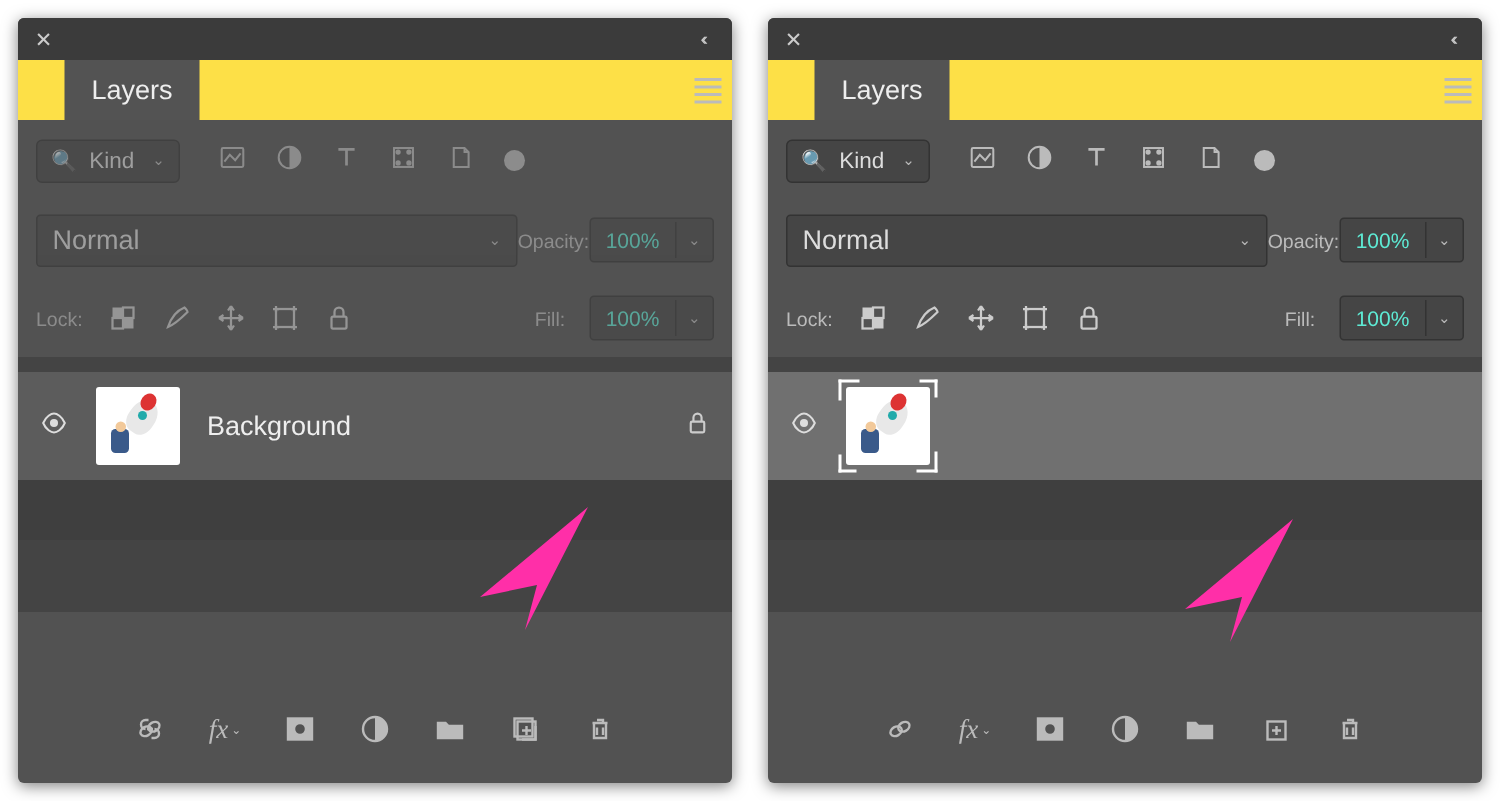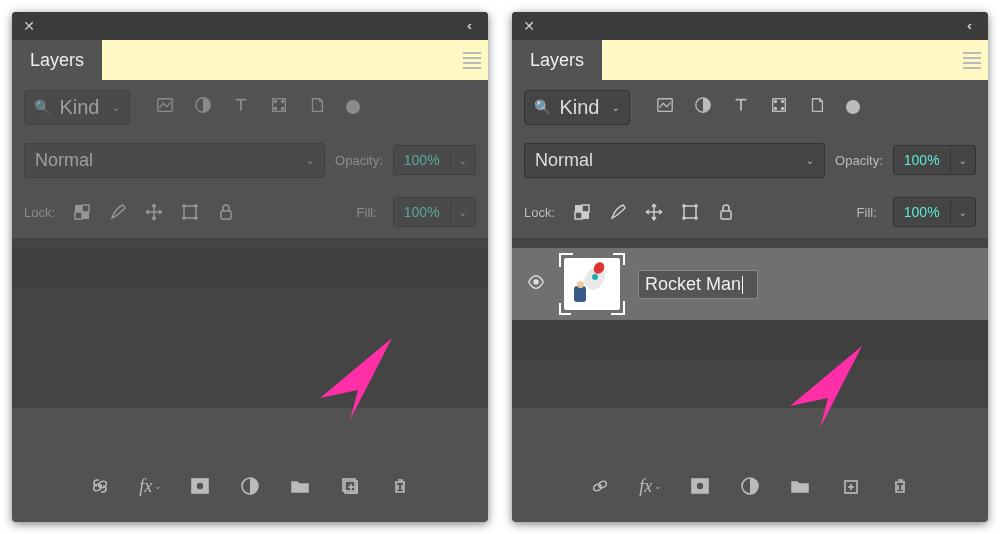--- a/index.html
+++ b/index.html
@@ -10,39 +10,39 @@
 
   
   .chrome { display:flex; align-items:center; height:28px; background:#3b3b3b; }
   .chrome .close-area{ width:34px; display:flex; align-items:center; justify-content:center; height:100%; }
   .chrome .spacer { flex:1; }
   .chrome .collapse-area{ width:40px; display:flex; align-items:center; justify-content:center; height:100%; }
   .x-glyph { color:#ccc; font-size:14px; line-height:1; }
   .chevrons { color:#ccc; font-size:12px; letter-spacing:-3px; }
 
   
-  .tabhead { display:flex; align-items:center; height:40px; background:#fef9c3; }
+  .tabhead { display:flex; align-items:center; height:40px; background:#fde047;padding-left:31px; }
   .tab { background:#535353; height:100%; display:flex; align-items:center; padding:0 18px; font-size:18px; color:#eee; }
   .tabhead .spacer { flex:1; }
   .menu-icon { width:32px; display:flex; align-items:center; justify-content:center; color:#ccc; font-size:16px; height:100%; }
   .menu-lines { display:flex; flex-direction:column; gap:3px; }
   .menu-lines span { display:block; width:18px; height:2px; background:#bbb; }
 
   
   .filterbar { display:flex; align-items:center; height:54px; padding:0 12px; gap:16px; }
   .kind-pill { display:flex; align-items:center; gap:8px; border:1px solid #333; border-radius:4px; padding:5px 9px; background:#454545; }
   .kind-pill .mag { font-size:14px; color:#bbb; }
-  .kind-pill .kt { font-size:20px; color:#ddd; }
+  .kind-pill .kt { font-size:15px; color:#ddd; }
   .kind-pill .caret { font-size:10px; color:#bbb; margin-left:4px; }
   .filter-icons { display:flex; align-items:center; gap:20px; margin-left:10px; color:#bbb; font-size:18px; }
   .filter-icons .dot { width:14px; height:14px; border-radius:50%; background:#bbb; }
   .tiny-icon svg { width:18px; height:18px; stroke:#bbb; fill:none; stroke-width:1.5; }
 
   
-  .row2 { display:flex; align-items:center; height:52px; padding:0 12px; gap:10px; }
+  .row2 { display:flex; align-items:center; height:52px; padding:0 12px; }
   .blend-select { flex:1; display:flex; align-items:center; justify-content:space-between; border:1px solid #333; border-radius:3px; padding:6px 10px; font-size:18px; background:#454545; }
   .blend-select .caret { font-size:10px; color:#bbb; }
   .label { font-size:13px; color:#bbb; }
   .pct-box { display:flex; align-items:center; border:1px solid #333; border-radius:3px; background:#454545; }
   .pct-box .val { padding:6px 10px; font-size:14px; color:#5eead4; min-width:54px; text-align:right; }
   .pct-box .caret { padding:6px 8px; font-size:10px; color:#bbb; border-left:1px solid #333; }
 
   
   .row3 { display:flex; align-items:center; height:52px; padding:0 12px; gap:16px; }
   .lock-icons { display:flex; align-items:center; gap:14px; color:#ccc; }
@@ -196,20 +196,42 @@
           </span>
       </div>
       <div class="spacer"></div>
       <span class="label">Fill:</span>
       <div class="pct-box">
         <span class="val">100%</span>
         <span class="caret">⌄</span>
       </div>
     </div>
     <div class="layer-area">
+      <div class="layer-row">
+        <span class="eye">
+          <svg viewBox="0 0 20 20" width="18" height="18">
+              <path d="M2 10 C4 5 8 3 10 3 C12 3 16 5 18 10 C16 15 12 17 10 17 C8 17 4 15 2 10 Z" fill="none" stroke="#ddd" stroke-width="1.5"></path>
+              <circle cx="10" cy="10" r="3" fill="#ddd"></circle>
+            </svg>
+        </span>
+        <div class="thumb-wrap">
+          <div class="thumb">
+              <div class="rocket-body"></div>
+              <div class="rocket-nose"></div>
+              <div class="rocket-window"></div>
+              <div class="person"></div>
+              <div class="head"></div>
+            </div>
+        </div>
+        <span class="layer-name">Background</span>
+        <span class="lock-glyph"><svg viewBox="0 0 20 20">
+              <rect x="5" y="9" width="10" height="8" rx="1"></rect>
+              <path d="M7 9 v-3 a3 3 0 0 1 6 0 v3"></path>
+            </svg></span>
+      </div>
       <div class="below-layers"></div>
     </div>
     <div class="bottombar">
       <span class="bi">
           <svg viewBox="0 0 20 20">
             <path d="M7 10 a3 3 0 0 1 0 -6 h2 M13 10 a3 3 0 0 1 0 6 h-2 M8 10 h4" transform="rotate(0 10 10)"></path>
             <ellipse cx="7" cy="10" rx="4" ry="3" transform="rotate(-30 10 10)" fill="none"></ellipse>
             <ellipse cx="13" cy="10" rx="4" ry="3" transform="rotate(-30 10 10)" fill="none"></ellipse>
           </svg>
         </span>
@@ -376,21 +398,20 @@
           <span class="sel-extra1"></span>
             <span class="sel-extra2"></span>
           <div class="thumb">
               <div class="rocket-body"></div>
               <div class="rocket-nose"></div>
               <div class="rocket-window"></div>
               <div class="person"></div>
               <div class="head"></div>
             </div>
         </div>
-        <span class="layer-name editing"><span>Rocket Man</span><span class="cursor"></span></span>
       </div>
       <div class="below-layers"></div>
     </div>
     <div class="bottombar">
       <span class="bi">
           <svg viewBox="0 0 20 20">
             <ellipse cx="7" cy="10" rx="4" ry="3" transform="rotate(-30 10 10)" fill="none"></ellipse>
             <ellipse cx="13" cy="10" rx="4" ry="3" transform="rotate(-30 10 10)" fill="none"></ellipse>
           </svg>
         </span>

